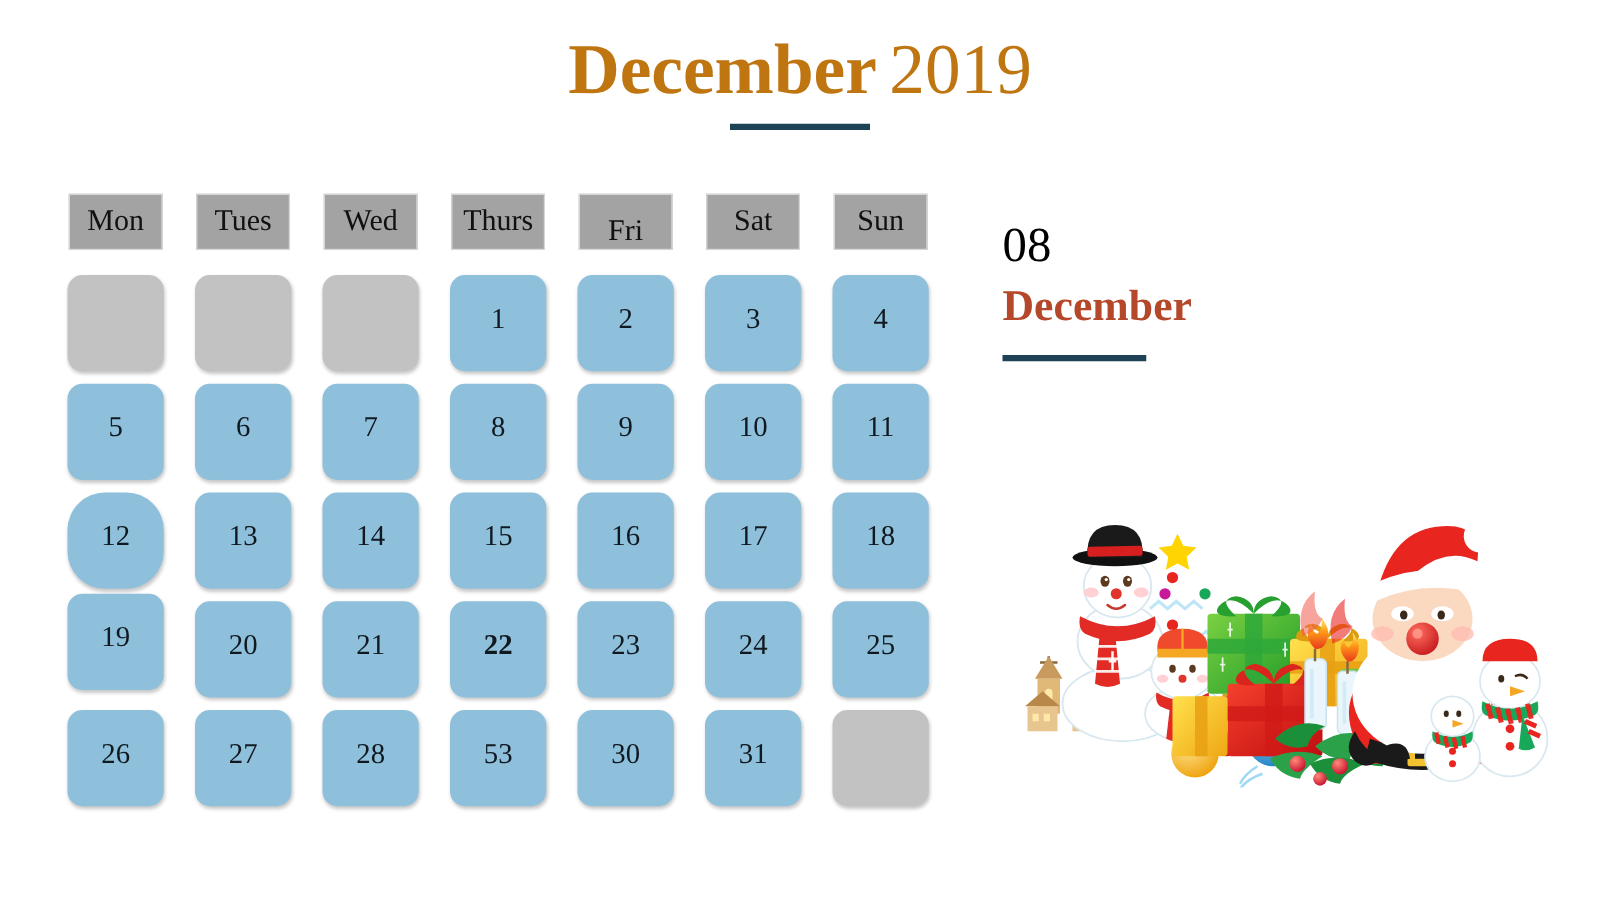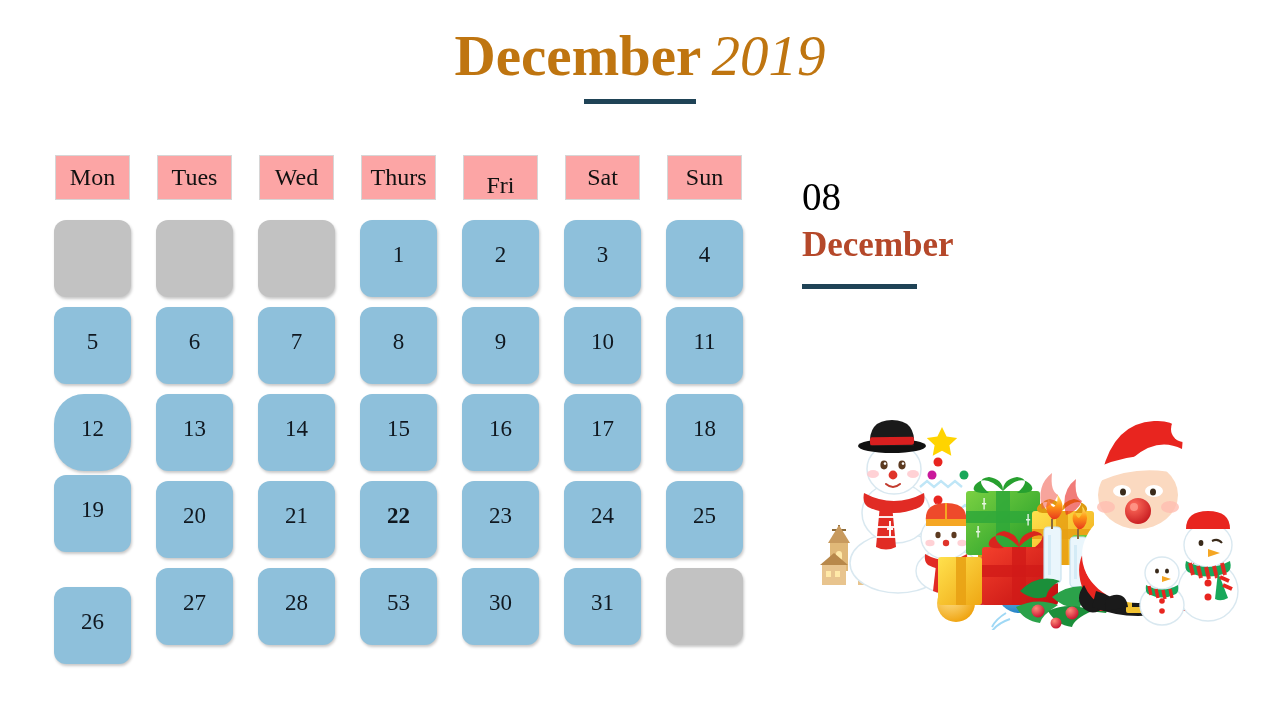--- a/index.html
+++ b/index.html
@@ -30,21 +30,20 @@
     color: #BF7510;
     white-space: nowrap;
   }
   #title-month {
     font-weight: bold;
     letter-spacing: 0px;
   }
   #title-year {
     font-weight: normal;
     margin-left: 10px;
-    font-style: italic;
   }
   #title-rule {
     width: 112px;
     height: 5px;
     background: #1F4356;
     margin: 11px auto 0 auto;
   }
 
   
   #calendar {
@@ -56,21 +55,21 @@
   #weekday-row {
     position: relative;
     height: 45px;
   }
   .weekday-cell {
     position: absolute;
     top: 0;
     width: 75px;
     height: 45px;
     box-sizing: border-box;
-    background: #fca5a5;
+    background: #a3a3a3;
     border: 1px solid #d6d6d6;
     display: flex;
     align-items: center;
     justify-content: center;
     font-size: 24px;
     color: #111111;
   }
   #day-grid {
     position: relative;
     margin-top: 20px;
@@ -245,21 +244,21 @@
       </div>
       <div class="day-cell active" style="left: 408px; top: 261px;">
         <span class="day-num">23</span>
       </div>
       <div class="day-cell active" style="left: 510px; top: 261px;">
         <span class="day-num">24</span>
       </div>
       <div class="day-cell active" style="left: 612px; top: 261px;">
         <span class="day-num">25</span>
       </div>
-      <div class="day-cell active" style="left: 0px; top: 348px; margin-top: 19px;">
+      <div class="day-cell active" style="left: 0px; top: 348px;">
         <span class="day-num">26</span>
       </div>
       <div class="day-cell active" style="left: 102px; top: 348px;">
         <span class="day-num">27</span>
       </div>
       <div class="day-cell active" style="left: 204px; top: 348px;">
         <span class="day-num">28</span>
       </div>
       <div class="day-cell active" style="left: 306px; top: 348px;">
         <span class="day-num">53</span>

